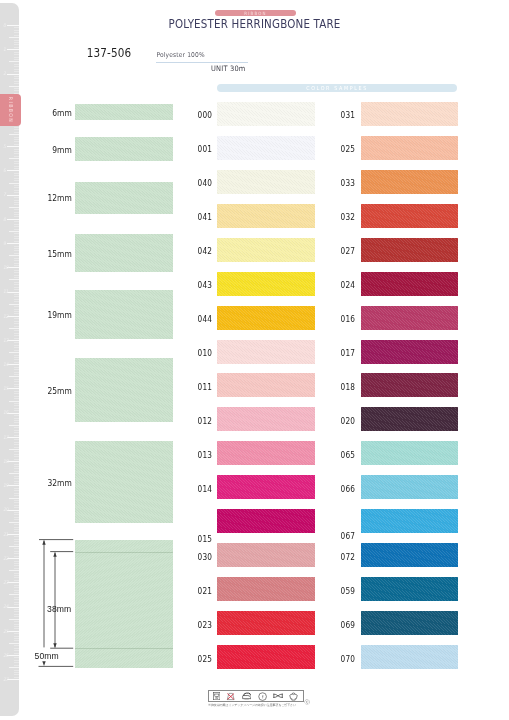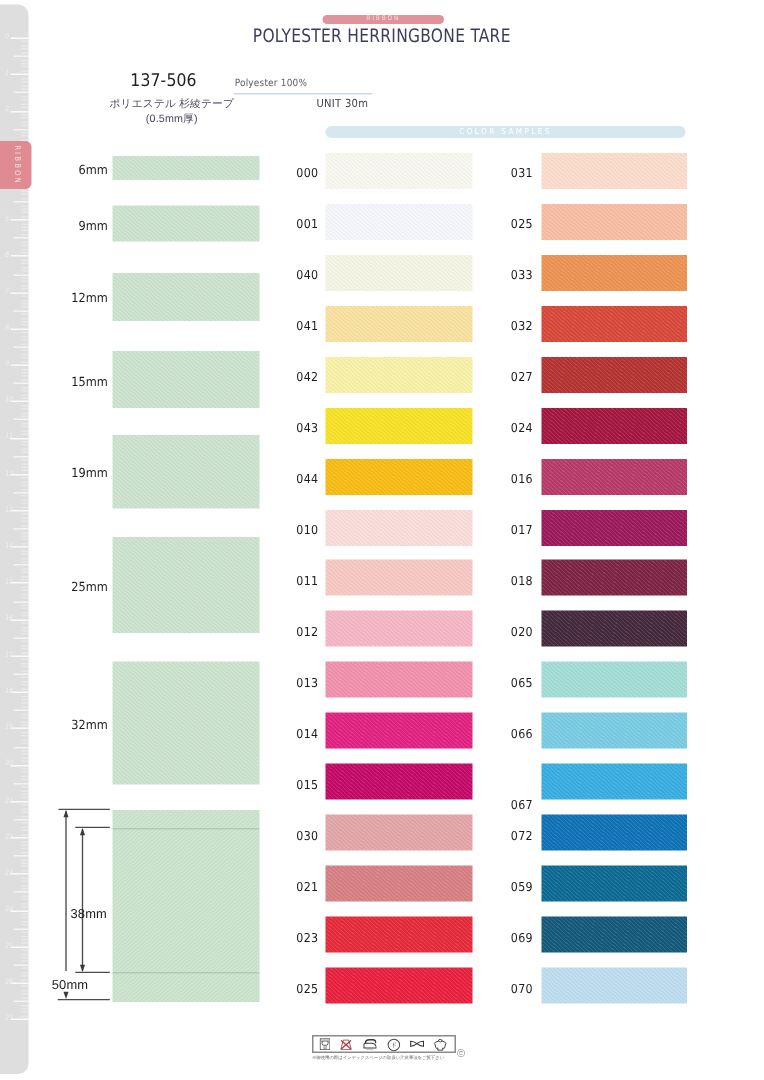--- a/index.html
+++ b/index.html
@@ -412,21 +412,20 @@
       </div>
 </div>
 <div id="ruler-tab">
       <span>RIBBON</span>
     </div>
 <div id="hdr-badge">
       <span>RIBBON</span>
     </div>
 <div id="hdr-title">POLYESTER HERRINGBONE TARE</div>
 <div id="code">137-506</div>
-<div id="name-jp"><span>ポリエステル 杉綾テープ</span><br><span>(0.5mm厚)</span></div>
 <div id="comp">Polyester  100%</div>
 <div id="comp-rule"></div>
 <div id="unit">UNIT  30m</div>
 <div id="cs-banner">
       <span>COLOR  SAMPLES</span>
     </div>
 <div class="sw-col">
 <div class="sw-row" style="top:101.8px">
 <span class="sw-code" style="left:197.5px;top:8.7px">000</span>
 <span class="sw-chip tex" style="left: 216.5px; width: 98px; background-color: rgb(247, 247, 240);"></span>
@@ -469,21 +468,21 @@
 </div>
 <div class="sw-row" style="top:441.3px">
 <span class="sw-code" style="left:197.5px;top:8.7px">013</span>
 <span class="sw-chip tex" style="left: 216.5px; width: 98px; background-color: rgb(240, 144, 172);"></span>
 </div>
 <div class="sw-row" style="top:475.3px">
 <span class="sw-code" style="left:197.5px;top:8.7px">014</span>
 <span class="sw-chip tex" style="left: 216.5px; width: 98px; background-color: rgb(224, 35, 128);"></span>
 </div>
 <div class="sw-row" style="top:509.2px">
-<span class="sw-code" style="left:197.5px;top:9px">015</span>
+<span class="sw-code" style="left:197.5px;top:25px">015</span>
 <span class="sw-chip tex" style="left: 216.5px; width: 98px; background-color: rgb(196, 10, 104);"></span>
 </div>
 <div class="sw-row" style="top:543.1px">
 <span class="sw-code" style="left:197.5px;top:8.7px">030</span>
 <span class="sw-chip tex" style="left: 216.5px; width: 98px; background-color: rgb(226, 165, 168);"></span>
 </div>
 <div class="sw-row" style="top:577.1px">
 <span class="sw-code" style="left:197.5px;top:8.7px">021</span>
 <span class="sw-chip tex" style="left: 216.5px; width: 98px; background-color: rgb(214, 128, 132);"></span>
 </div>

